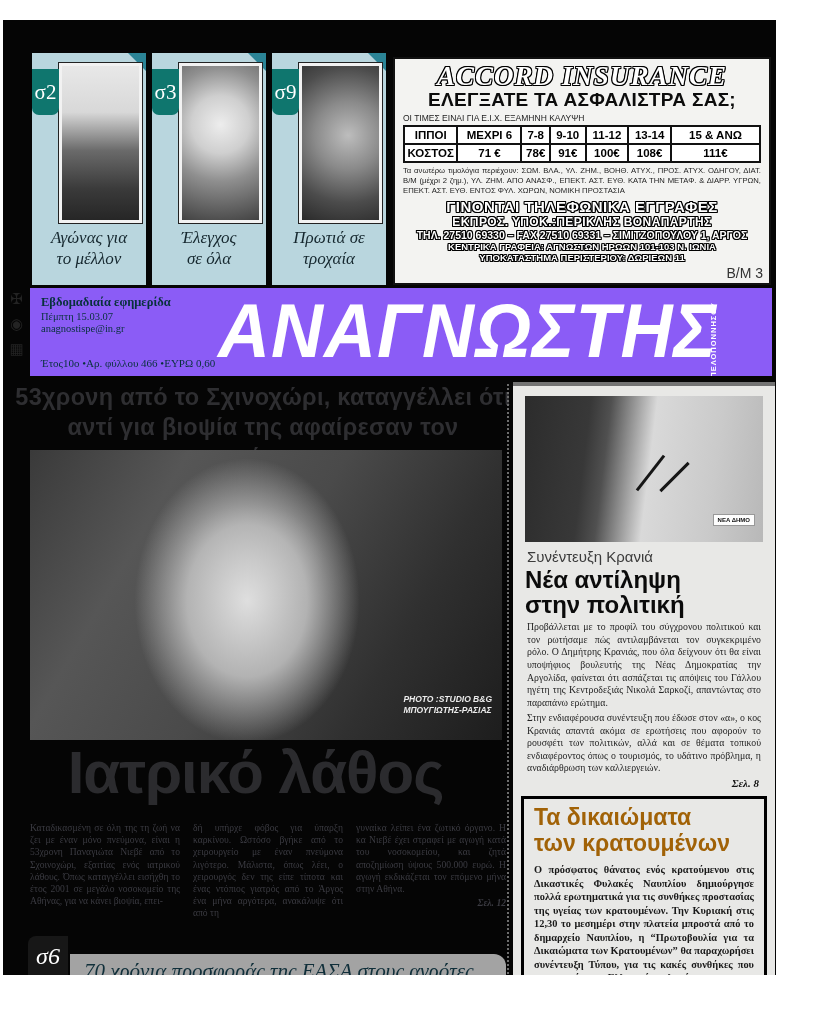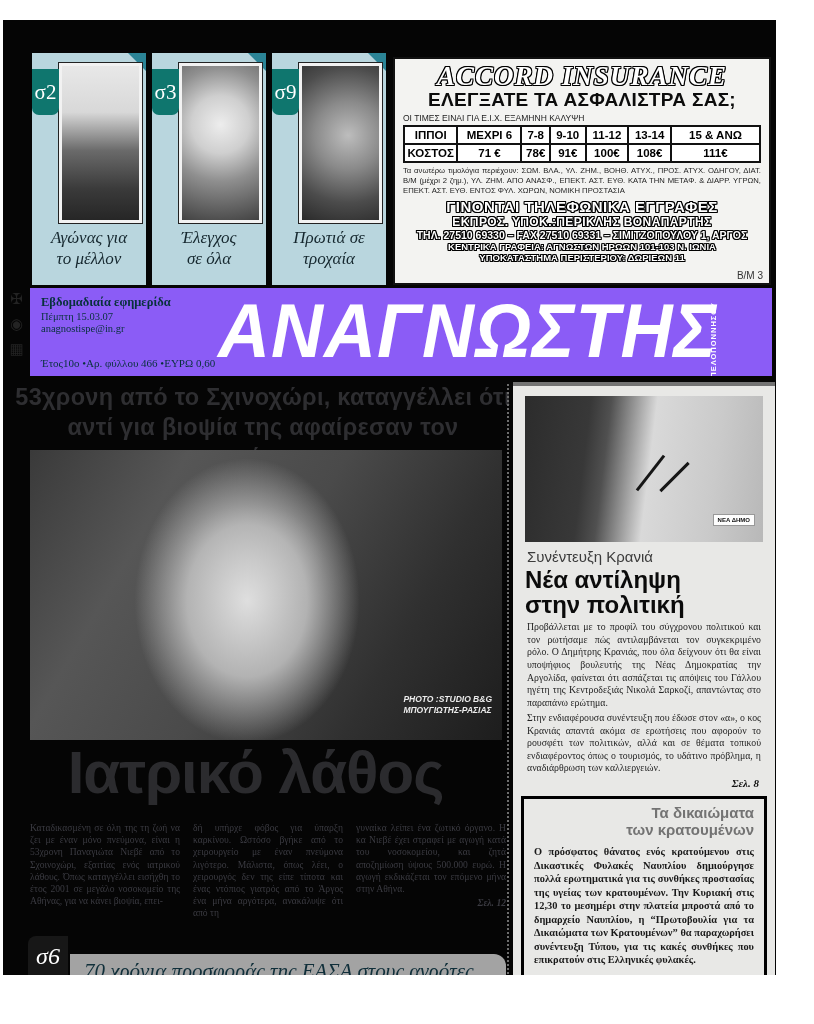--- a/index.html
+++ b/index.html
@@ -36,21 +36,21 @@
   .ad-table td:nth-child(1){width:15%}.ad-table td:nth-child(2){width:18%}
   .ad-table td:nth-child(3){width:8%}.ad-table td:nth-child(4){width:10%}
   .ad-table td:nth-child(5){width:12%}.ad-table td:nth-child(6){width:12%}
   .ad-fine{font-size:7.7px;line-height:1.32;color:#1c1c1c;text-align:justify;margin-top:3px;}
   .ad-phones{text-align:center;margin-top:2px;font-weight:bold;}
   .ph0{font-size:15px;letter-spacing:0.5px;}
   .ph1{font-size:12px;letter-spacing:0.4px;}
   .ph2{font-size:10.5px;}
   .ph3{font-size:9.5px;}
   .ph4{font-size:9.5px;}
-  .ad-code{position:absolute;right:6px;bottom:2px;font-size:10px;color:#333;}
+  .ad-code{position:absolute;right:6px;bottom:2px;font-size:14px;color:#333;}
 
   
   .edge-logos{position:absolute;left:1px;top:270px;width:25px;display:flex;flex-direction:column;
               gap:7px;align-items:center;color:#232323;font-size:15px;}
   .masthead{position:absolute;left:27px;top:268px;width:742px;height:88px;background:#8b5cf6;overflow:hidden;}
   .mast-info{position:absolute;left:11px;top:7px;color:#07313b;font-family:"Liberation Serif",serif;}
   .mast-type{font-weight:bold;font-size:12.5px;}
   .mast-date{font-size:10.5px;margin-top:1px;}
   .mast-email{font-size:10.5px;margin-top:1px;}
   .mast-issue{position:absolute;left:11px;bottom:7px;font-family:"Liberation Serif",serif;
@@ -94,21 +94,21 @@
      background:linear-gradient(97deg,#2c2c2c 0%,#383838 26%,#505050 34%,#d9d9d9 52%,#cacaca 78%,#b8b8b8 100%);}
   .kp-mic{position:absolute;width:3px;height:44px;background:#161616;left:52%;top:38%;transform:rotate(38deg);}
   .kp-mic.m2{left:62%;top:42%;transform:rotate(45deg);height:40px;}
   .kp-sign{position:absolute;right:8px;bottom:16px;background:#fdfdfd;border:1px solid #999;
            padding:2px 4px;font-weight:bold;font-size:6px;color:#111;}
   .kp-kicker{margin:4px 14px 0;font-size:15px;color:#3c3c3c;}
   .kp-headline{margin:2px 12px 4px;font-weight:bold;font-size:24px;line-height:1.05;color:#0b0b0b;white-space:pre-line;}
   .kp-body{margin:3px 14px 0;font:9.8px/1.28 "Liberation Serif",serif;color:#242424;text-align:justify;}
   .kp-pageref{margin:2px 16px 0;text-align:right;font:italic bold 11px "Liberation Serif",serif;color:#111;}
   .pr-box{margin:7px 8px 0;border:3px solid #000;padding:4px 10px 8px;}
-  .pr-headline{font-weight:bold;font-size:15px;line-height:1.12;color:#737373;white-space:pre-line;margin:2px 0 7px;text-align:right;}
+  .pr-headline{font-weight:bold;font-size:23px;line-height:1.12;color:#a16207;white-space:pre-line;margin:2px 0 7px;}
   .pr-body{font:10.4px/1.3 "Liberation Serif",serif;font-weight:600;color:#191919;text-align:justify;}
 </style>
 </head>
 <body>
 
 <div class="page">
 
   <div class="card c1">
     <span class="fold"></span>
     <div class="photo p1"></div>

